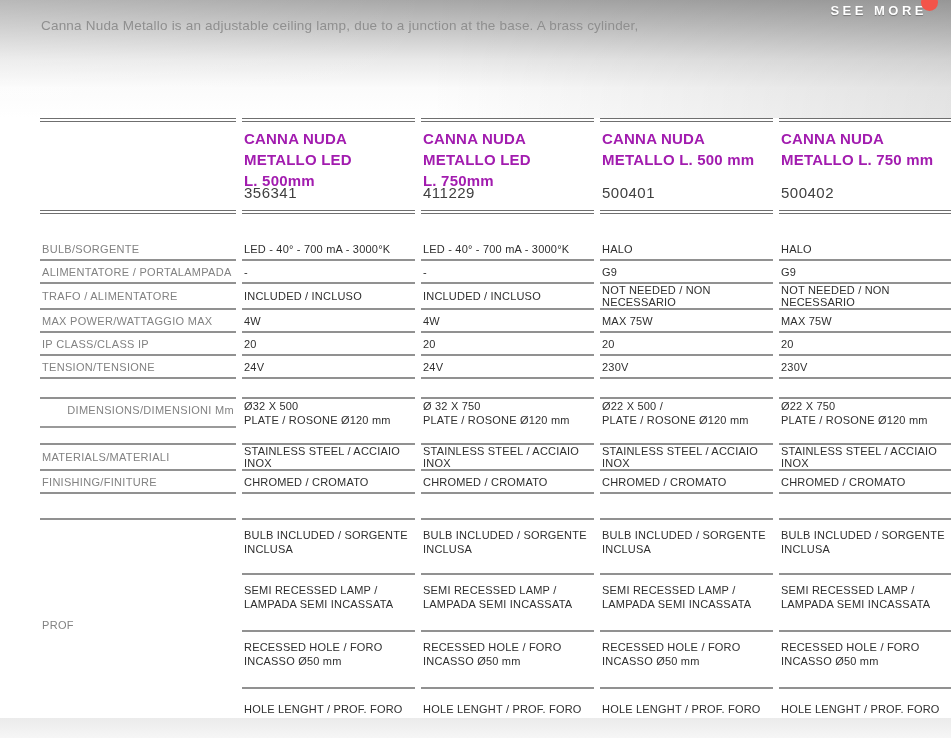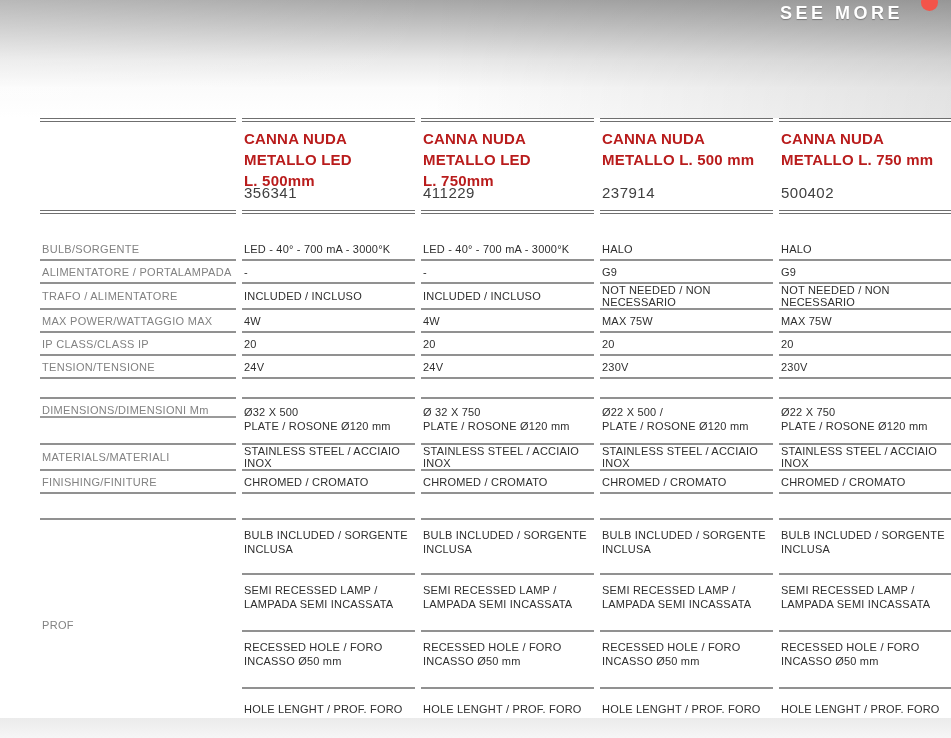--- a/index.html
+++ b/index.html
@@ -7,22 +7,22 @@
   body { font-family:"Liberation Sans", sans-serif; background:#fff; }
 
   .page { position:relative; width:951px; height:738px; background:#fff; overflow:hidden; }
 
   
   .top { position:relative; height:118px;
          background:linear-gradient(to bottom,#a7a7a7 0,#c3c3c3 26px,#e9e9e9 60px,#fbfbfb 88px,#ffffff 100%); }
   .top::after { content:""; position:absolute; inset:0; pointer-events:none;
          background:linear-gradient(to right, rgba(255,255,255,.20) 0, rgba(0,0,0,0) 45%, rgba(0,0,0,.10) 100%); }
 
-  .see-more { position:absolute; top:3px; right:48px; z-index:2; cursor:pointer;
-              color:#ffffff; font-size:18px; font-weight:bold; letter-spacing:3.5px;
+  .see-more { position:absolute; top:3px; right:24px; z-index:2; cursor:pointer;
+              color:#ffffff; font-size:13px; font-weight:bold; letter-spacing:3.5px;
               text-shadow:0 1px 1px rgba(0,0,0,.3); }
   .badge { position:absolute; top:-6px; right:13px; z-index:3;
            width:17px; height:17px; border-radius:50%; background:#f3544a; }
 
   .intro { position:absolute; left:41px; top:9px; z-index:2; margin:0;
            font-size:13.5px; line-height:33px; color:#8f8f8f; letter-spacing:.2px; }
 
   
   table.spec { margin-left:34px; width:918px; table-layout:fixed;
                border-collapse:separate; border-spacing:6px 0; }
@@ -30,31 +30,31 @@
   col.c-data  { width:173px; }
 
   th, td { padding:0 2px; text-align:left; vertical-align:middle;
            font-size:11px; font-weight:normal; }
   .lbl { color:#828282; letter-spacing:.3px;margin-top:24px; }
   .val { color:#2f2f2f; letter-spacing:.2px; }
 
   
   tr.hrow th { position:relative; height:96px; vertical-align:top; padding-top:6px;
                border-top:4px double #6f6f6f; border-bottom:4px double #6f6f6f; }
-  .pname { font-size:15px; font-weight:bold; color:#b91c1c; line-height:21px; letter-spacing:.2px; }
+  .pname { font-size:15px; font-weight:bold; color:#a21caf; line-height:21px; letter-spacing:.2px; }
   .pcode { position:absolute; left:2px; bottom:9px; font-size:15px; color:#3f3f3f; letter-spacing:.5px; }
 
   tr.spacer1 td { height:24px; }
   tr.ra td { height:23px; border-bottom:2px solid #919191; }
   tr.spacer2 td { height:18px; }
 
   tr.dims td { height:48px; border-top:2px solid #919191; border-bottom:2px solid #919191; }
-  td.vtop { vertical-align:top; padding-top:6px; line-height:14px; }
+  td.vtop { vertical-align:top; line-height:14px; }
   td.dlbl { vertical-align:top; padding:0; }
-  .dunder { border-bottom:2px solid #9a9a9a; padding:5px 2px 0; }
+  .dunder { border-bottom:2px solid #9a9a9a; padding:5px 2px 10px;text-align:right; }
 
   tr.rb td { height:23px; border-bottom:2px solid #919191; }
   tr.spacer3 td { height:24px; }
 
   tr.ir1 td { border-top:2px solid #919191; }
   tr.irow td { height:57px; }
   td.ilbl { border-top:2px solid #919191; border-bottom:3px solid #6f6f6f; vertical-align:middle; }
   td.ib   { border-bottom:2px solid #919191; }
   tr.ilastrow td { height:30px; }
   td.ilast { border-bottom:3px solid #6f6f6f; }
@@ -66,21 +66,21 @@
 </style>
 </head>
 <body>
 
 <div class="page">
 
   <div class="top">
     <div class="see-more">SEE MORE</div>
     <div class="badge"></div>
     <p class="intro">
-      <br>
+      <span>Canna Nuda Metallo is an adjustable ceiling lamp, due to a junction at the base. A brass cylinder,</span><br>
     </p>
   </div>
 
   <table class="spec">
     <colgroup>
       <col class="c-label">
         <col class="c-data">
         <col class="c-data">
         <col class="c-data">
         <col class="c-data">
@@ -103,21 +103,21 @@
           <div>METALLO LED</div>
           <div>L. 750mm</div>
         </div>
         <div class="pcode">411229</div>
       </th>
       <th>
         <div class="pname">
           <div>CANNA NUDA</div>
           <div>METALLO L. 500 mm</div>
         </div>
-        <div class="pcode">237914</div>
+        <div class="pcode">500401</div>
       </th>
       <th>
         <div class="pname">
           <div>CANNA NUDA</div>
           <div>METALLO L. 750 mm</div>
         </div>
         <div class="pcode">500402</div>
       </th>
     </tr>
 

